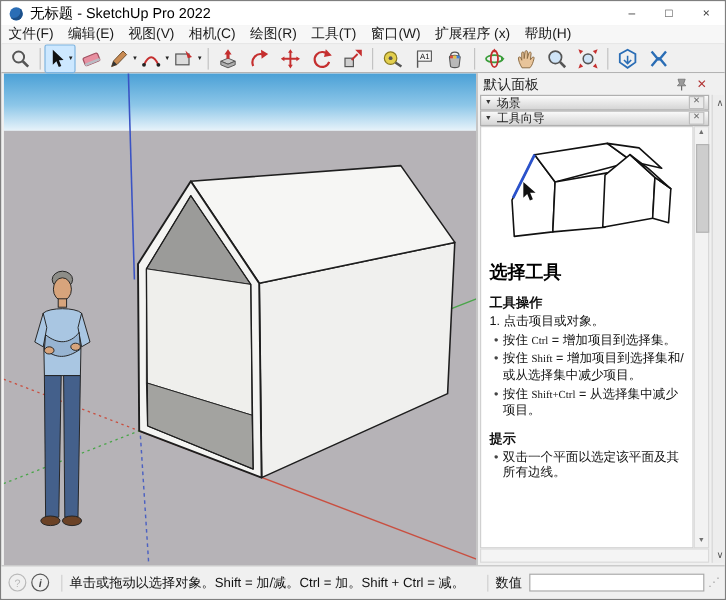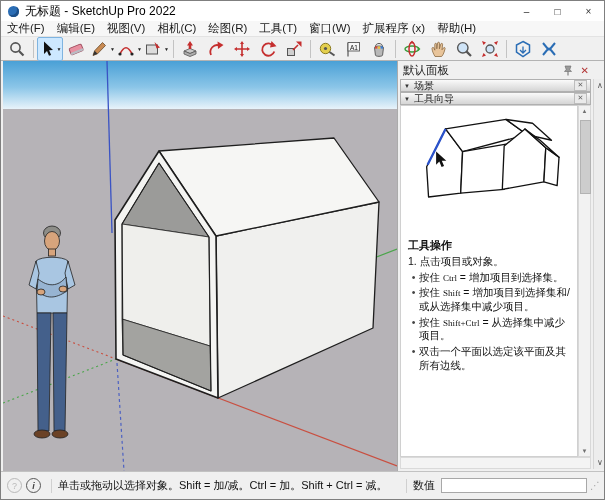--- a/index.html
+++ b/index.html
@@ -49,21 +49,21 @@
     background:linear-gradient(#fafafa,#d5d5d5);border:1px solid #b0b0b0;box-sizing:border-box;
     display:flex;align-items:center;padding:0 3px;font-size:10px;color:#222;}
   .section-bar .tri{font-size:6px;margin-right:4px;color:#333;}
   .bar-close{margin-left:auto;font-size:7px;color:#666;border:1px solid #bdbdbd;background:#eaeaea;
     width:11px;height:9px;line-height:8px;text-align:center;}
   .panel-content{position:absolute;left:2px;top:44px;width:178px;height:352px;background:#fff;
     border:1px solid #d0d0d0;box-sizing:border-box;overflow:hidden;padding:2px 6px 0 7px;}
   .pc-illustration{display:block;margin:2px auto 4px auto;}
   .ins-title{font-size:15px;font-weight:bold;color:#000;margin:2px 0 1px 0;}
   .ins-sub{font-size:10.5px;color:#222;margin:0 0 10px 0;line-height:1.25;}
-  .ins-h{font-size:11px;font-weight:bold;color:#111;margin:24px 0 2px 0;}
+  .ins-h{font-size:11px;font-weight:bold;color:#111;margin:8px 0 2px 0;}
   .ins-line{font-size:10.5px;line-height:1.3;}
   .bullet{display:flex;font-size:10.5px;line-height:1.3;margin:2px 0;}
   .bullet .dot{width:11px;flex:none;text-align:center;color:#444;}
   .key{font-family:Liberation Serif, serif;font-size:9px;}
   .panel-scrollbar{position:absolute;left:180px;top:44px;width:13px;height:352px;background:#f2f2f2;
     border:1px solid #d8d8d8;box-sizing:border-box;}
   .sb-up,.sb-down{position:absolute;left:0;width:100%;text-align:center;font-size:6px;color:#707070;}
   .sb-up{top:2px;} .sb-down{bottom:2px;}
   .sb-thumb{position:absolute;left:1px;top:14px;width:9px;height:72px;background:#cdcdcd;
     border:1px solid #b3b3b3;}
@@ -340,37 +340,39 @@
           <polygon points="54,44 100,36 98,84 52,88"></polygon>
           <polygon points="100,10 128,14 148,32 122,26"></polygon>
           <polygon points="98,38 120,20 142,40 140,76 96,84"></polygon>
           <polygon points="142,40 156,50 154,80 140,76"></polygon>
           <polygon points="120,20 142,40 156,50 136,32"></polygon>
         </g>
         <line x1="36" y1="20" x2="17" y2="58" stroke="#2a52cc" stroke-width="2.4"></line>
         <path d="M26,44 l0,14 l3.4,-3.4 l2.4,5.8 l2.6,-1.1 l-2.4,-5.7 l4.8,0 Z" fill="#111"></path>
       </svg>
 
+      <div class="ins-title">选择工具</div>
 
       <div class="ins-h">工具操作</div>
       <div class="ins-line">1. 点击项目或对象。</div>
 
       <div class="bullet">
         <span class="dot">•</span>
         <span class="btext"><span>按住 </span><span class="key">Ctrl</span><span> = 增加项目到选择集。</span></span>
       </div>
       <div class="bullet">
         <span class="dot">•</span>
         <span class="btext"><span>按住 </span><span class="key">Shift</span><span> = 增加项目到选择集和/或从选择集中减少项目。</span></span>
       </div>
       <div class="bullet">
         <span class="dot">•</span>
         <span class="btext"><span>按住 </span><span class="key">Shift+Ctrl</span><span> = 从选择集中减少项目。</span></span>
       </div>
 
+      <div class="ins-h">提示</div>
       <div class="bullet">
         <span class="dot">•</span>
         <span class="btext">双击一个平面以选定该平面及其所有边线。</span>
       </div>
 
     </div>
 
     <div class="panel-scrollbar">
       <div class="sb-up">▲</div>
       <div class="sb-thumb"></div>

